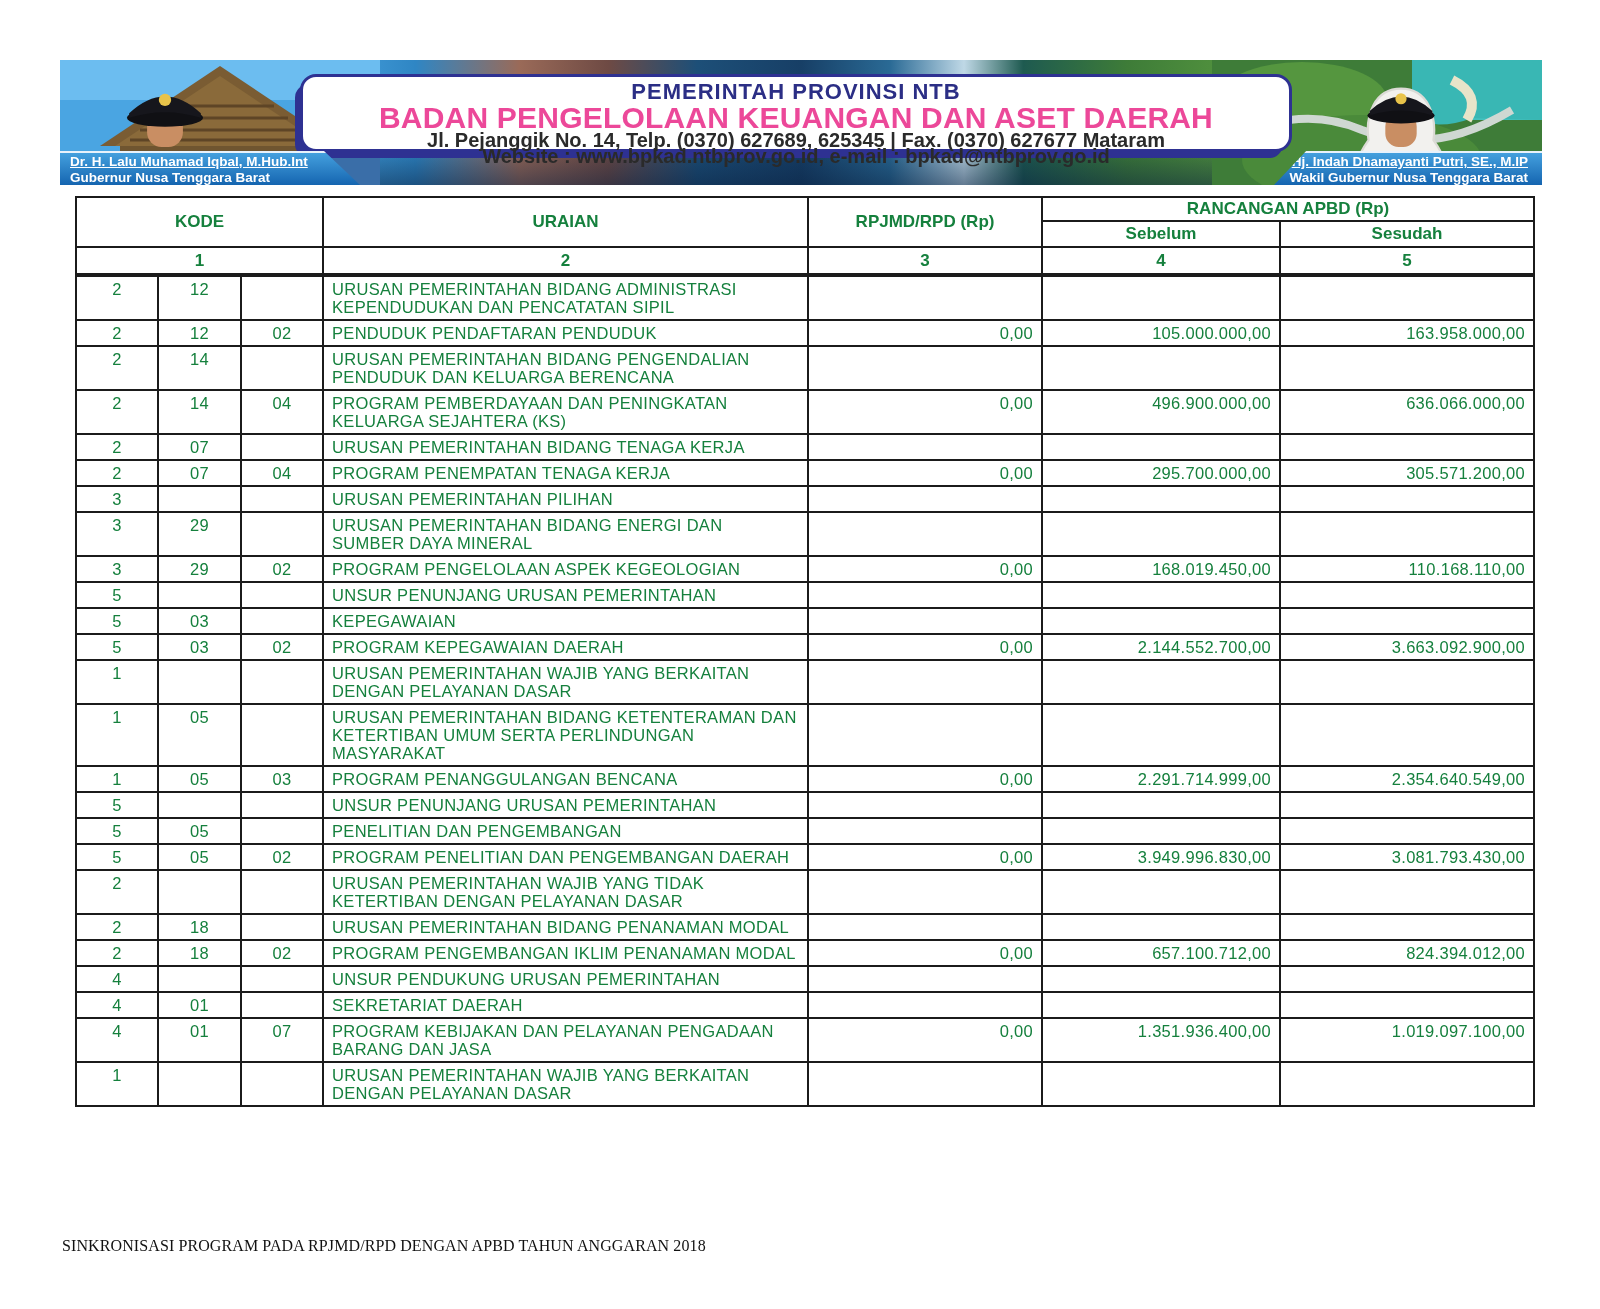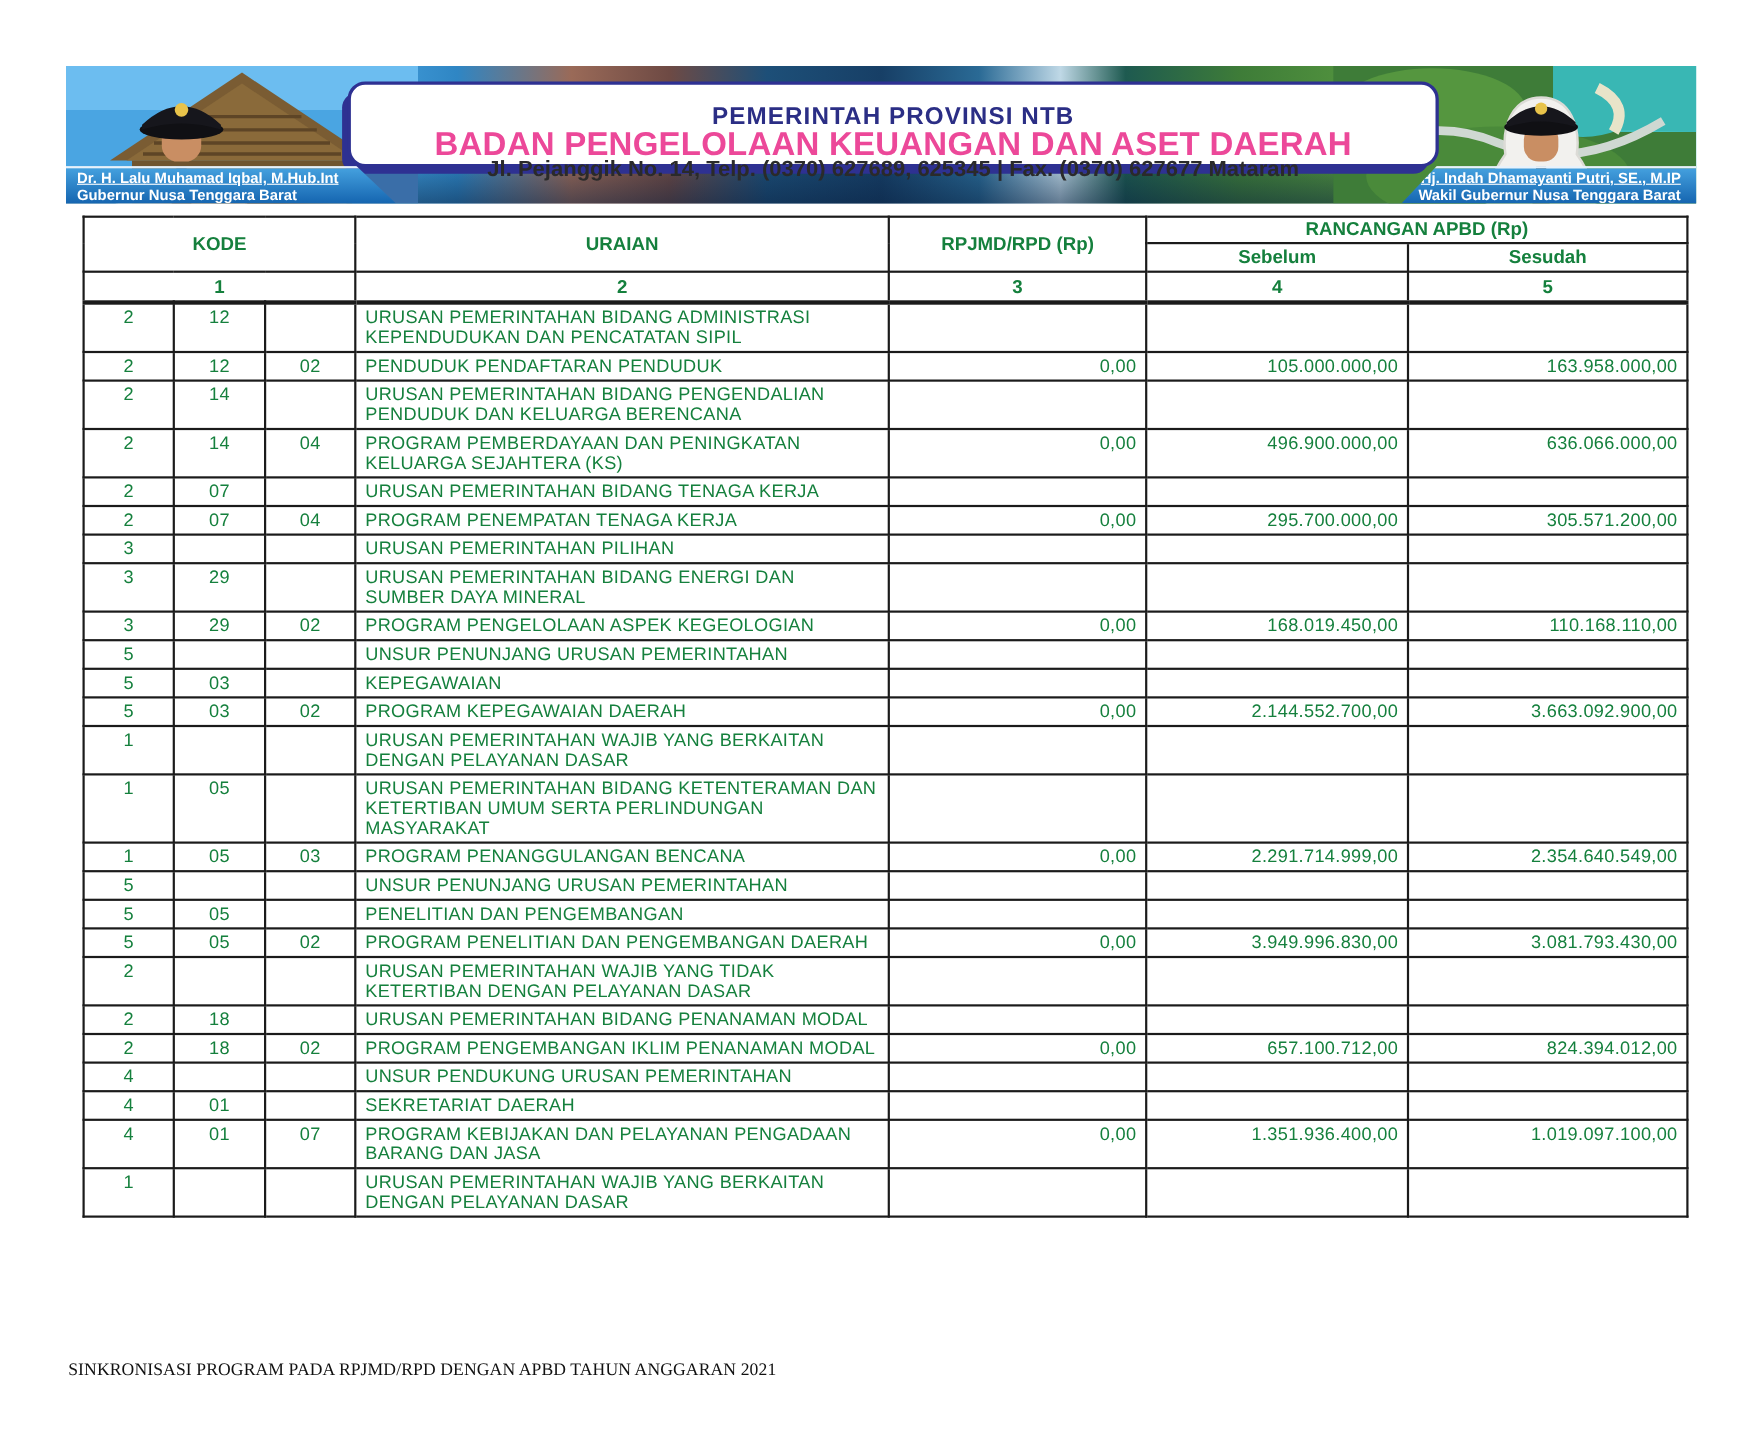--- a/index.html
+++ b/index.html
@@ -20,24 +20,24 @@
   .banner-art { position: absolute; top: 0; height: 100%; }
   .art-left { left: 0; width: 320px; }
   .art-right { right: 0; width: 330px; }
 
   .official { position: absolute; bottom: 0; width: 150px; height: 112px; }
   .official svg { width: 100%; height: 100%; }
   .gov-fig { left: 30px; }
   .vgov-fig { right: 66px; }
 
   .title-box {
-    position: absolute; left: 256px; top: 14px; width: 992px; height: 78px;
+    position: absolute; left: 240px; top: 14px; width: 992px; height: 78px;
     background: #ffffff; border: 3px solid #2e3192; border-radius: 16px;
     box-shadow: -7px 8px 0 -2px #2e3192;
-    text-align: center; padding-top: 17px; z-index: 3;
+    text-align: center; padding-top: 3px; z-index: 3;
   }
   .gov-line { font-size: 22px; font-weight: bold; letter-spacing: 1px; color: #2b2e85; line-height: 23px; }
   .agency-line { font-size: 30px; font-weight: bold; letter-spacing: 0.2px; color: #ec4899; line-height: 29px; }
   .addr-line, .web-line { font-size: 20px; font-weight: bold; color: #2a2a2a; line-height: 16px; }
 
   .ribbon {
     position: absolute; bottom: 0; height: 34px; z-index: 4;
     background: linear-gradient(#44a0de, #1565b0);
     color: #fff; font-weight: bold; font-size: 13.5px; line-height: 16px;
     padding: 1px 10px 0 10px; border-top: 2px solid #e8f2fb;
@@ -122,20 +122,21 @@
         <path d="M32,34 Q60,8 88,34 L88,38 Q60,29 32,38 Z" fill="#16161c"></path>
         <circle cx="60" cy="23" r="5" fill="#e8c34a"></circle>
         <polygon points="56,70 64,70 67,100 53,100" fill="#23242a"></polygon>
       </svg>
     </div>
 
     <div class="title-box">
       <div class="gov-line">PEMERINTAH PROVINSI NTB</div>
       <div class="agency-line">BADAN PENGELOLAAN KEUANGAN DAN ASET DAERAH</div>
       <div class="addr-line">Jl. Pejanggik No. 14, Telp. (0370) 627689, 625345 | Fax. (0370) 627677 Mataram</div>
+      <div class="web-line">Website : www.bpkad.ntbprov.go.id, e-mail : bpkad@ntbprov.go.id</div>
     </div>
 
     <div class="ribbon ribbon-left">
       <div class="name">Dr. H. Lalu Muhamad Iqbal, M.Hub.Int</div>
       <div class="role">Gubernur Nusa Tenggara Barat</div>
     </div>
 
     <div class="ribbon ribbon-right">
       <div class="name">Hj. Indah Dhamayanti Putri, SE., M.IP</div>
       <div class="role">Wakil Gubernur Nusa Tenggara Barat</div>
@@ -395,14 +396,14 @@
             <td class="col-k3"></td>
             <td class="col-uraian">URUSAN PEMERINTAHAN WAJIB YANG BERKAITAN DENGAN PELAYANAN DASAR</td>
             <td class="col-rpjmd"></td>
             <td class="col-sebelum"></td>
             <td class="col-sesudah"></td>
           </tr>
         </tbody>
     </table>
   </div>
 
-  <div class="footer-caption">SINKRONISASI PROGRAM PADA RPJMD/RPD DENGAN APBD TAHUN ANGGARAN 2021</div>
+  <div class="footer-caption">SINKRONISASI PROGRAM PADA RPJMD/RPD DENGAN APBD TAHUN ANGGARAN 2018</div>
 </div>
 
 </body></html>

